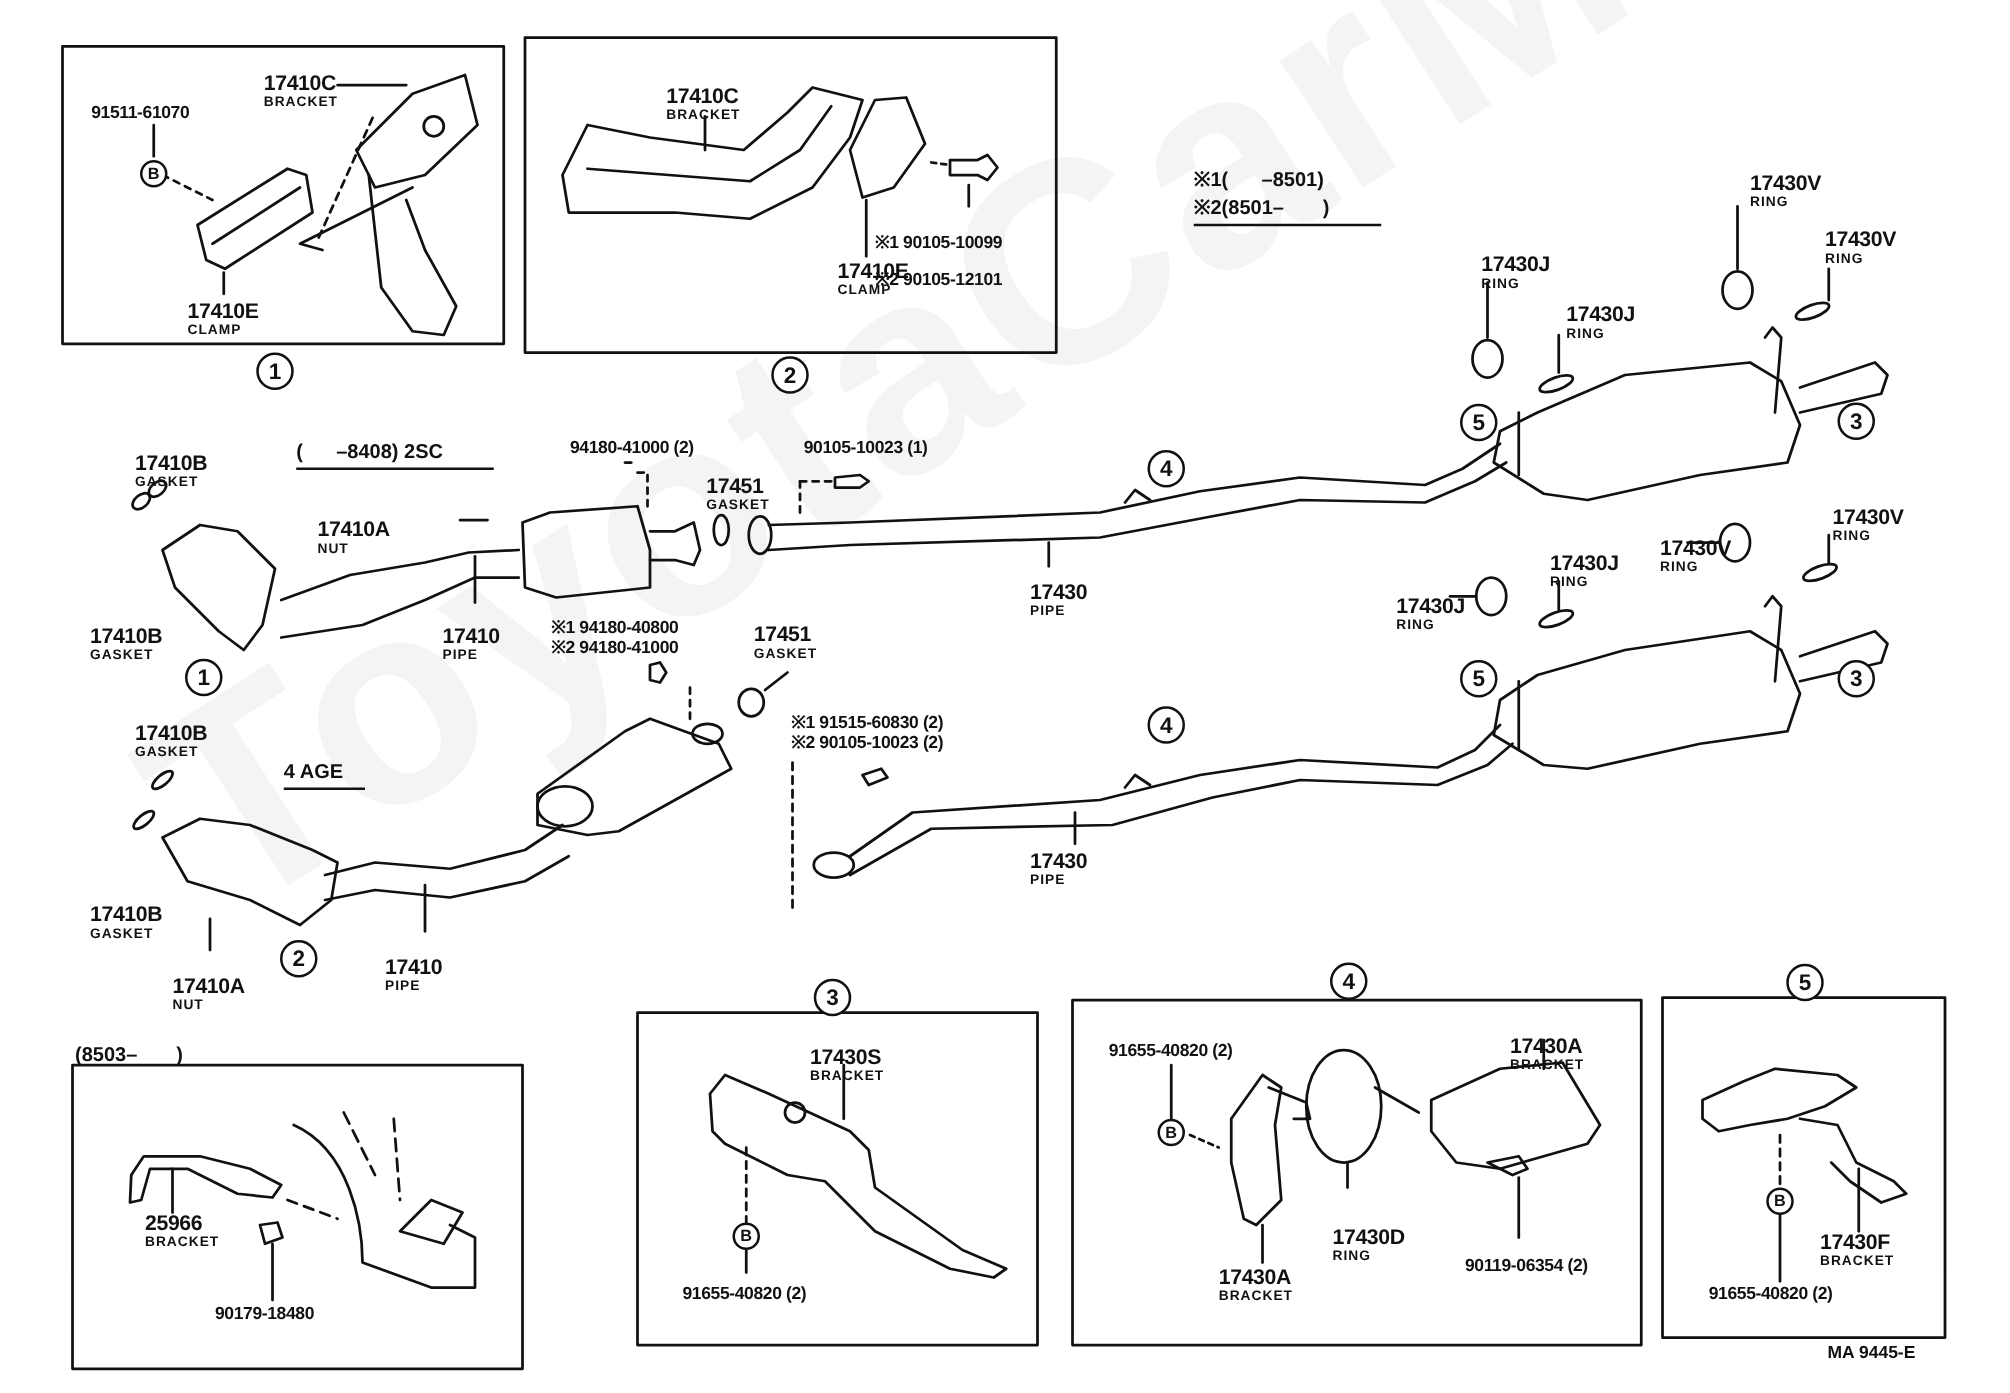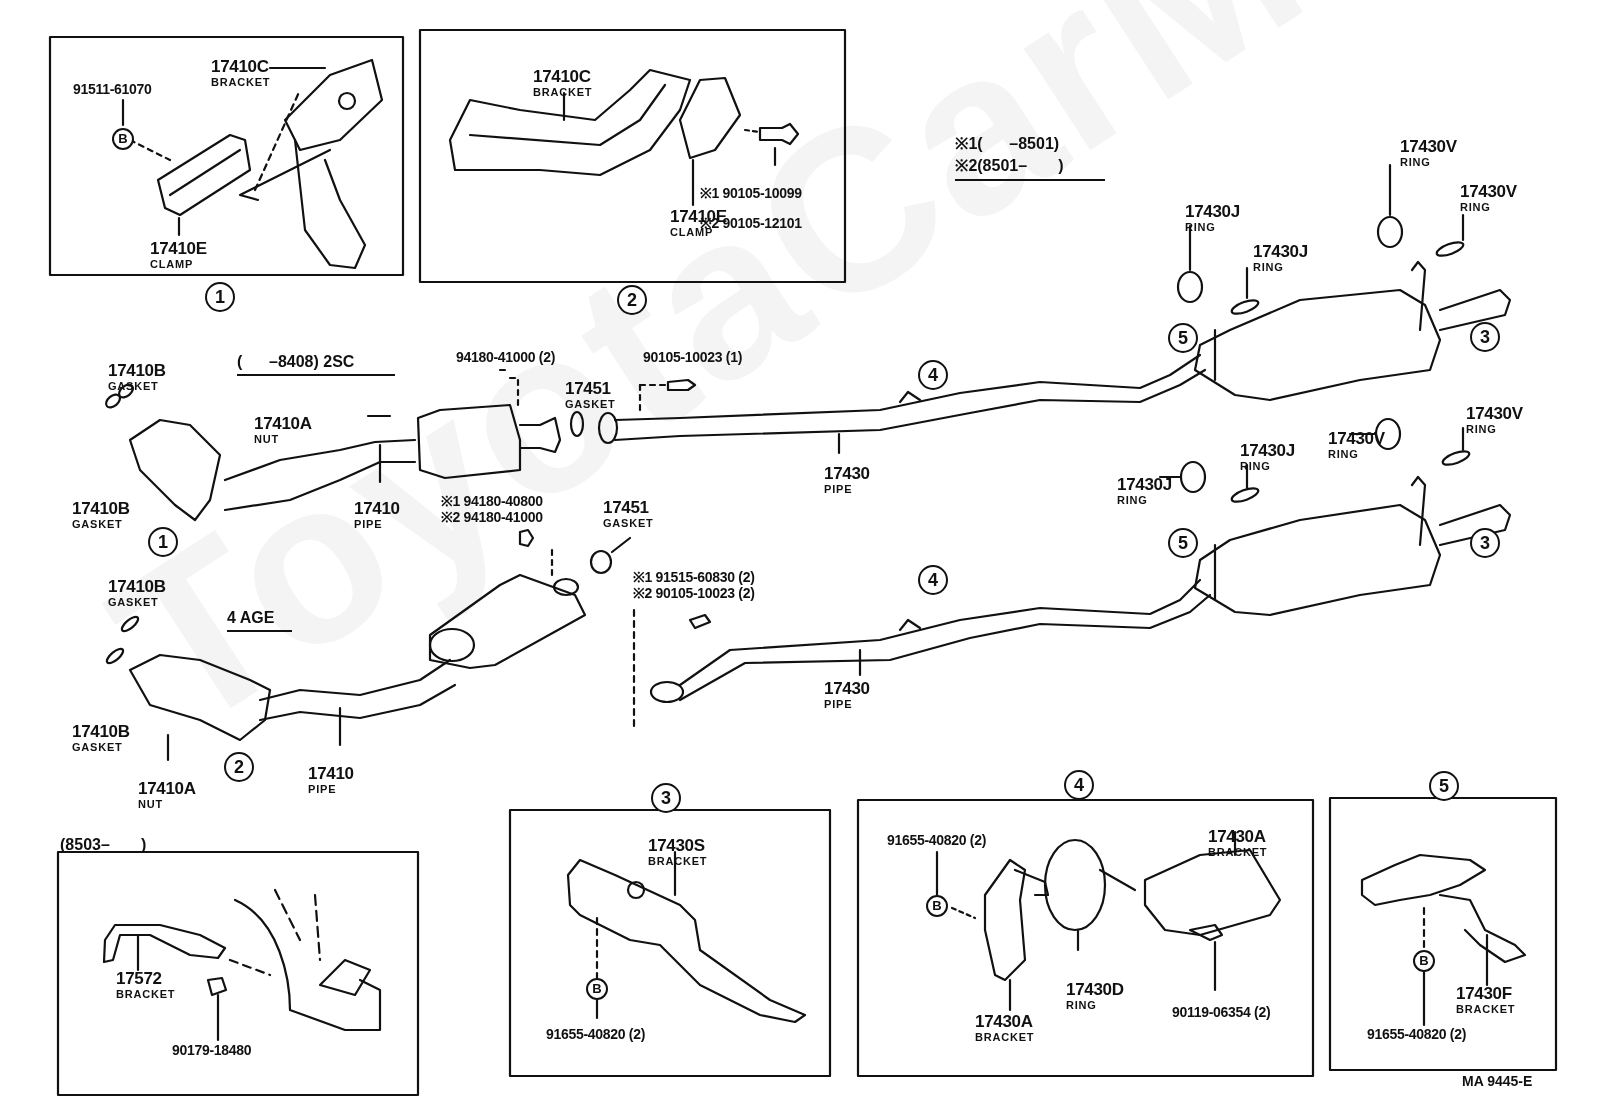--- a/index.html
+++ b/index.html
@@ -323,21 +323,21 @@
     <span class="pn">17410</span>
     <span class="desc">PIPE</span>
   </div>
   <div class="lbl" style="left:138px;top:780px">
     <span class="pn">17410A</span>
     <span class="desc">NUT</span>
   </div>
 
   <div class="note" style="left:60px;top:836px">(8503–       )</div>
   <div class="lbl" style="left:116px;top:970px">
-    <span class="pn">17572</span>
+    <span class="pn">25966</span>
     <span class="desc">BRACKET</span>
   </div>
   <div class="lbl" style="left:172px;top:1043px">
     <span class="pn sm">90179-18480</span>
   </div>
 
   <div class="circ" style="left:651px;top:783px">3</div>
   <div class="lbl" style="left:648px;top:837px">
     <span class="pn">17430S</span>
     <span class="desc">BRACKET</span>

